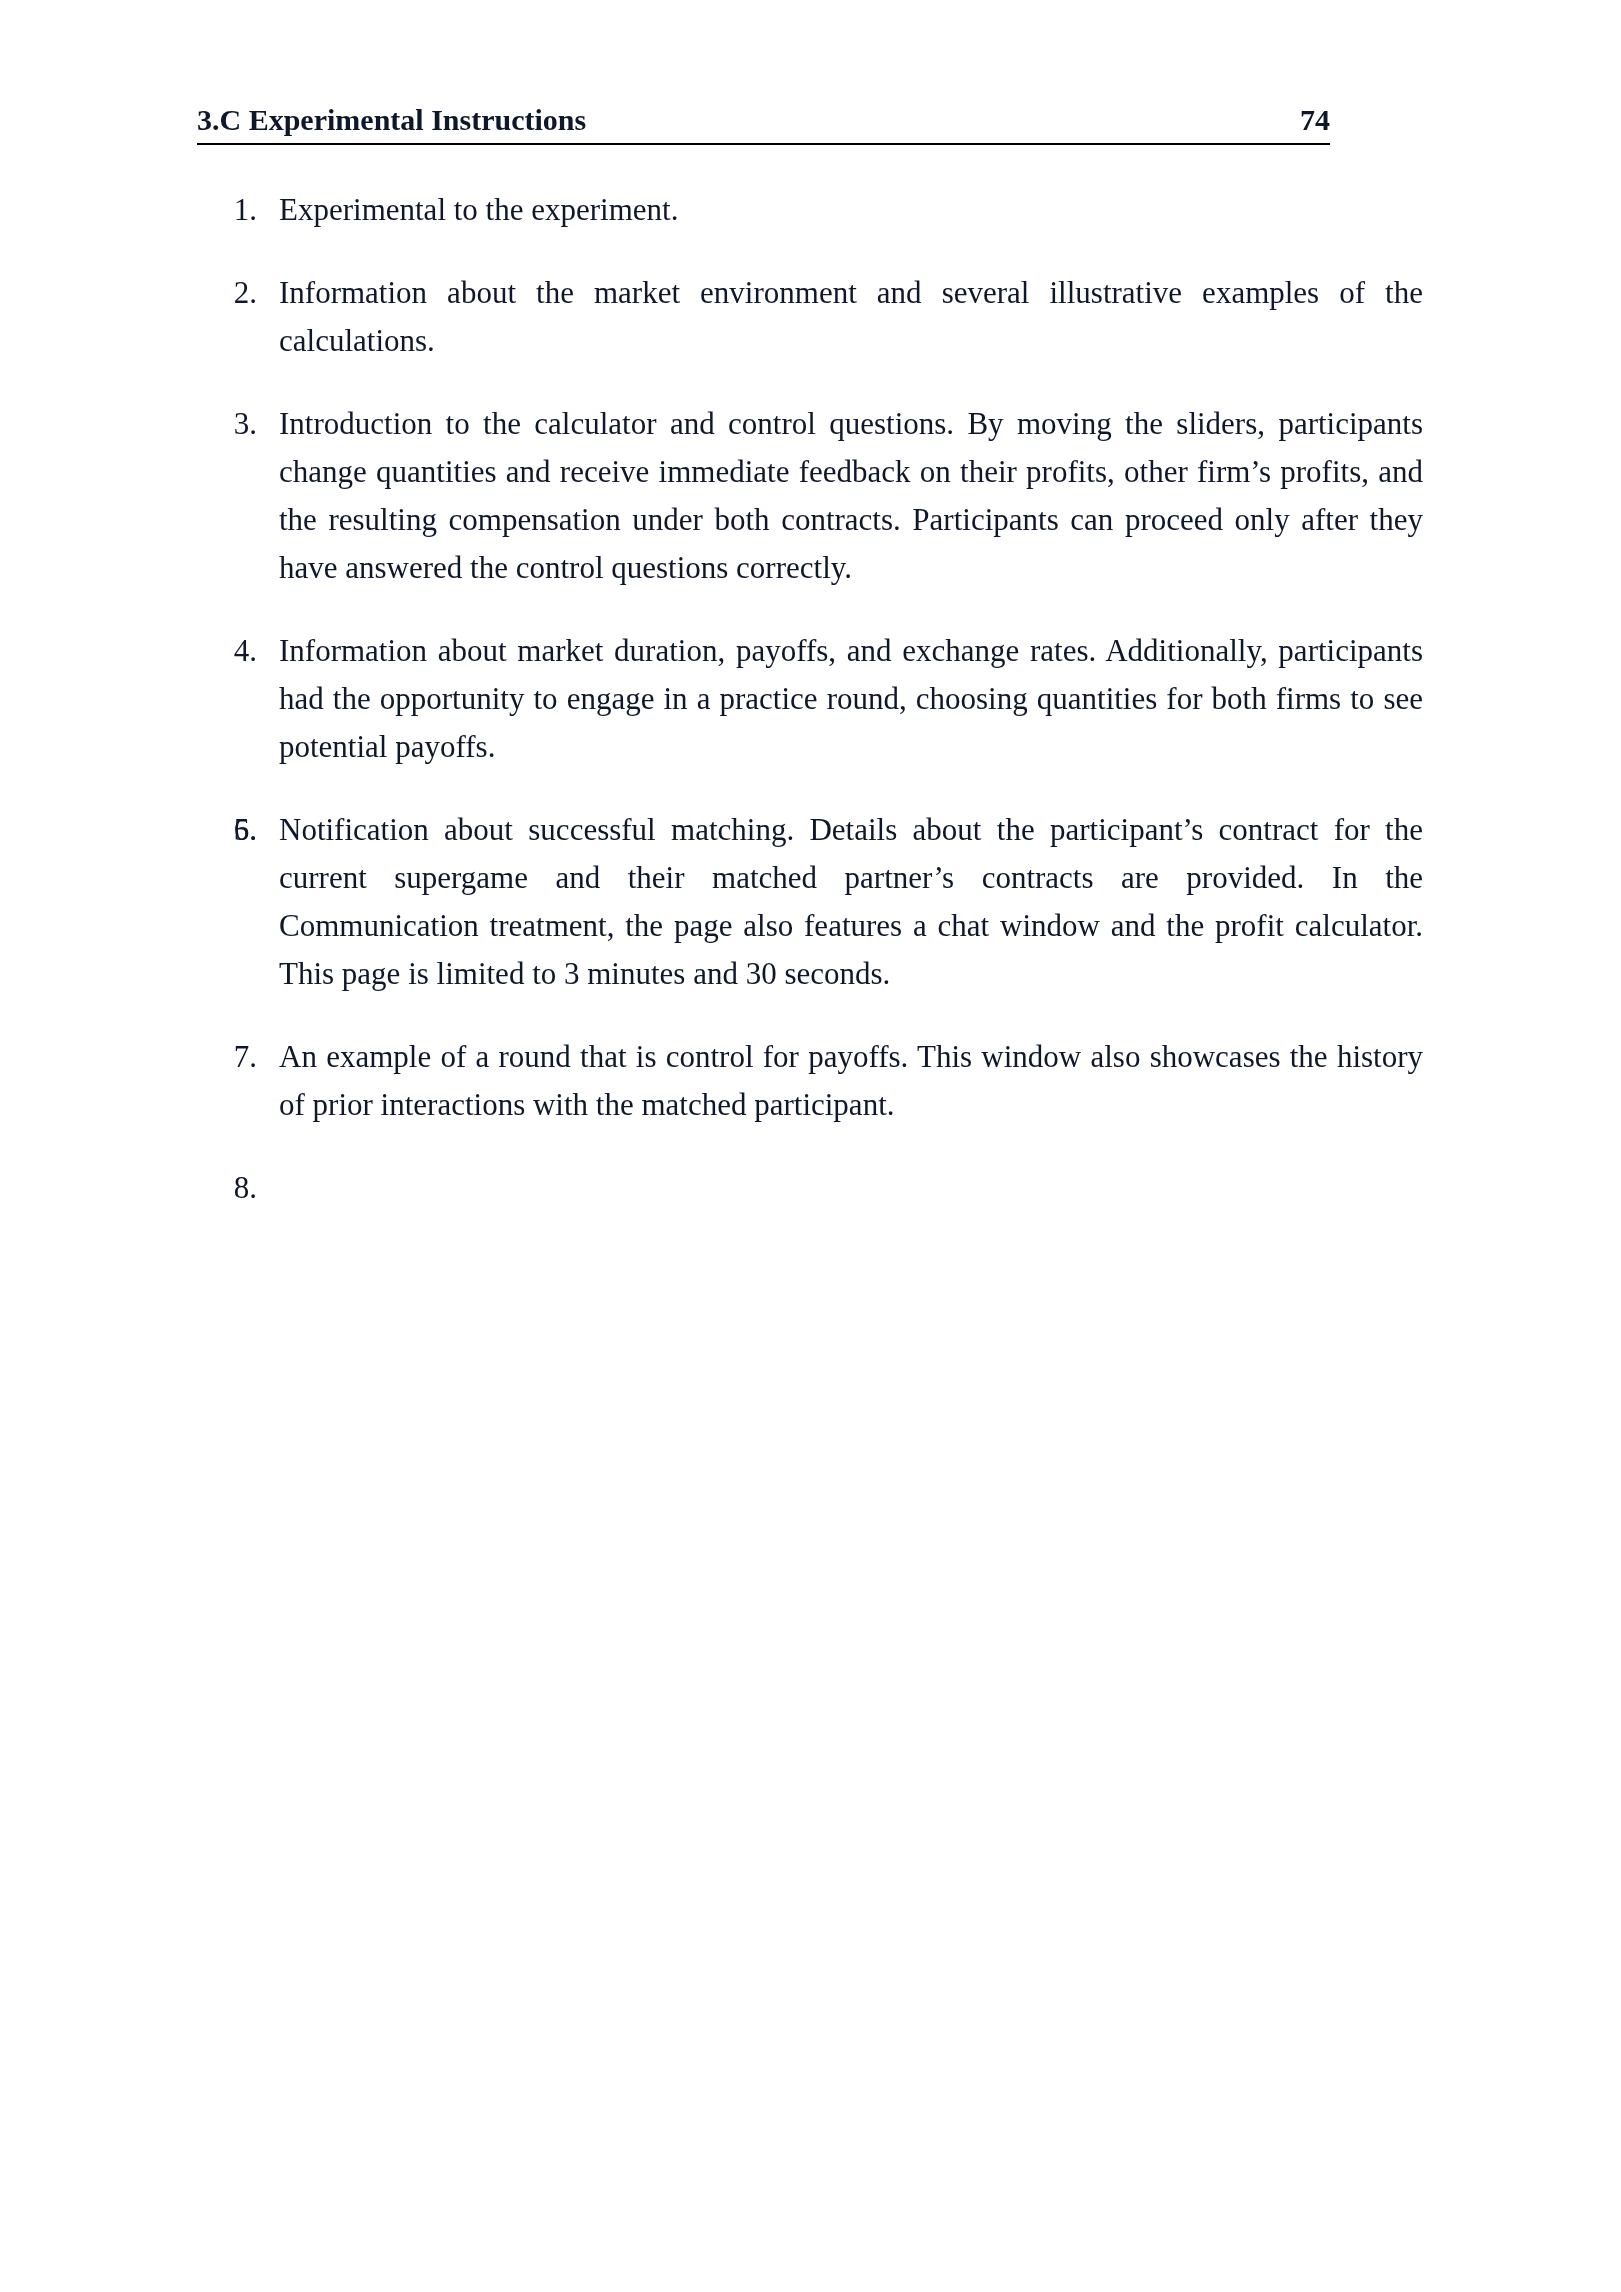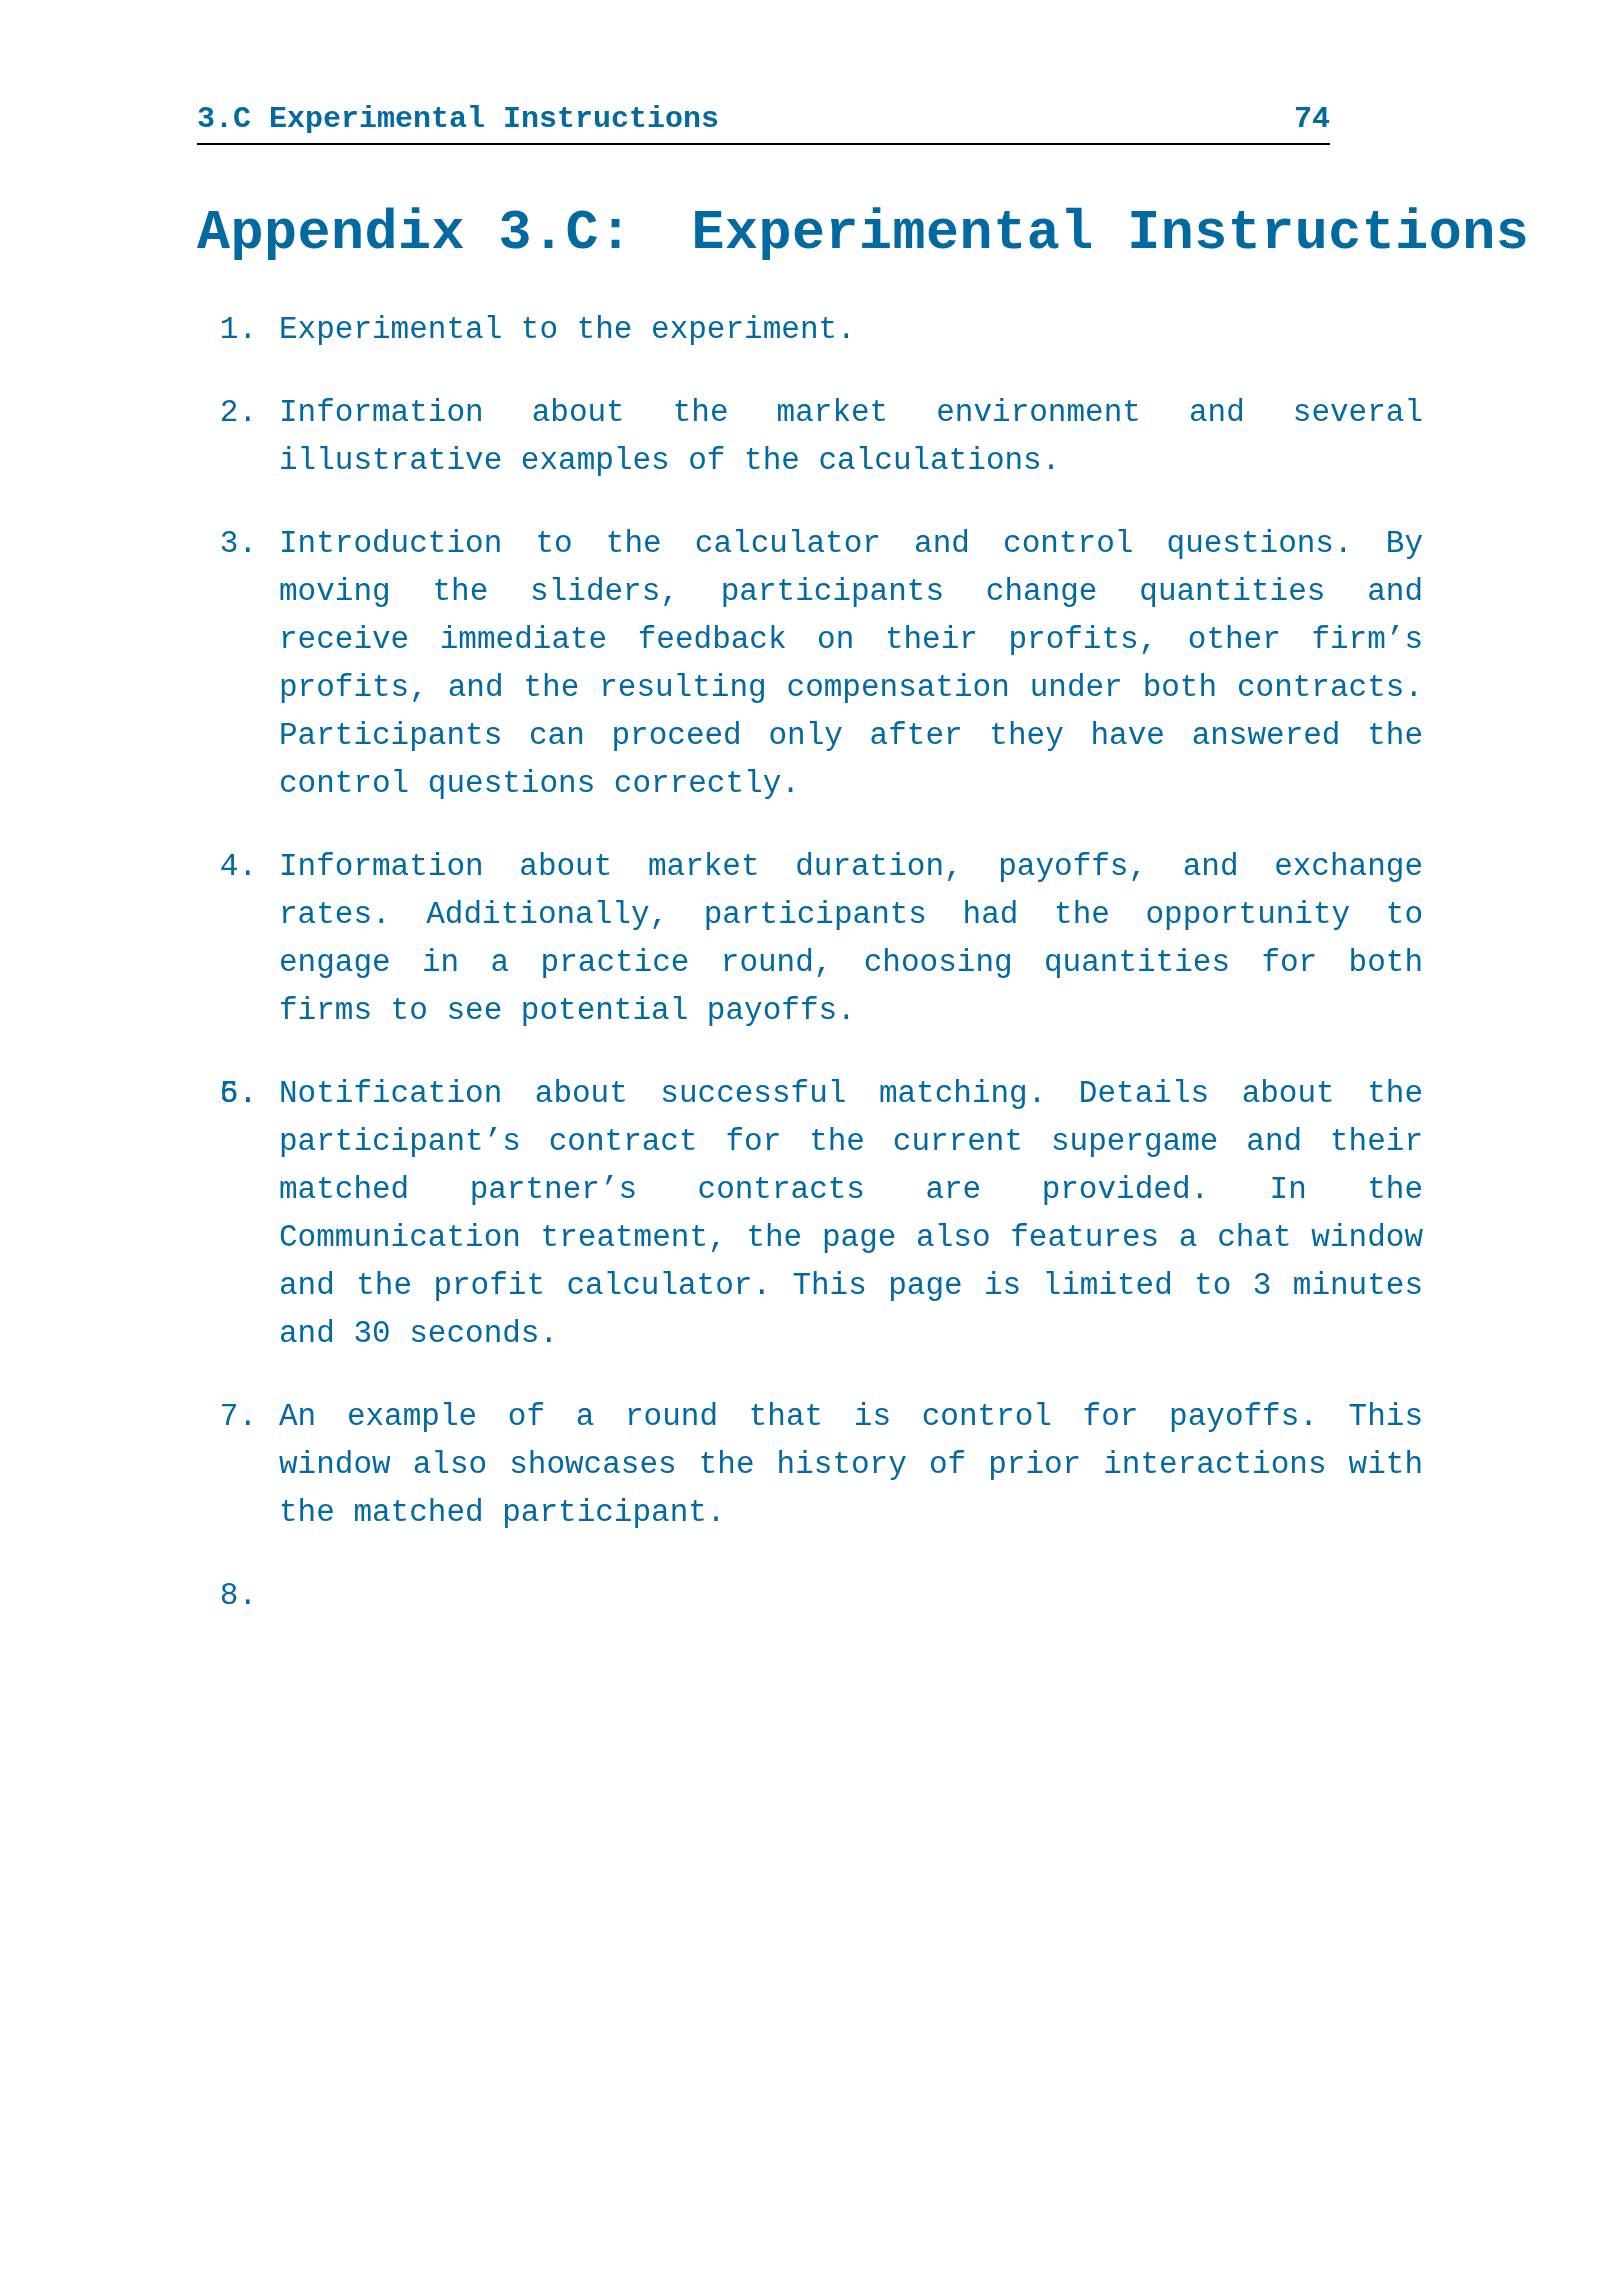--- a/index.html
+++ b/index.html
@@ -5,22 +5,22 @@
   html, body {
     margin: 0;
     padding: 0;
     background: #ffffff;
   }
   .page {
     position: relative;
     width: 1621px;
     height: 2293px;
     background: #ffffff;
-    color: #0369a1;
-    font-family: Liberation Mono, monospace;
+    color: #0f172a;
+    font-family: Liberation Serif, serif;
     overflow: hidden;
   }
   .content {
     position: absolute;
     left: 197px;
     top: 102px;
     width: 1226px;
   }
   .running-header {
     width: 1133px;
@@ -79,23 +79,20 @@
 <body>
 
 <div class="page">
   <div class="content">
 
     <div class="running-header">
       <span>3.C Experimental Instructions</span>
       <span>74</span>
     </div>
 
-    <h1 class="appendix-title">
-      <span>Appendix 3.C:</span><span class="title-gap"></span><span>Experimental Instructions</span>
-    </h1>
 
 
     <ol class="items">
         <li><span class="num">1.</span><span>Experimental to the experiment.</span></li>
         <li><span class="num">2.</span><span>Information about the market environment and several illustrative examples of the calculations.</span></li>
         <li><span class="num">3.</span><span>Introduction to the calculator and control questions. By moving the sliders, participants change quantities and receive immediate feedback on their profits, other firm’s profits, and the resulting compensation under both contracts. Participants can proceed only after they have answered the control questions correctly.</span></li>
         <li><span class="num">4.</span><span>Information about market duration, payoffs, and exchange rates. Additionally, participants had the opportunity to engage in a practice round, choosing quantities for both firms to see potential payoffs.</span></li>
         <li><span class="num">5.</span></li>
         <li><span class="num">6.</span><span>Notification about successful matching. Details about the participant’s contract for the current supergame and their matched partner’s contracts are provided. In the Communication treatment, the page also features a chat window and the profit calculator. This page is limited to 3 minutes and 30 seconds.</span></li>
         <li><span class="num">7.</span><span>An example of a round that is control for payoffs. This window also showcases the history of prior interactions with the matched participant.</span></li>

